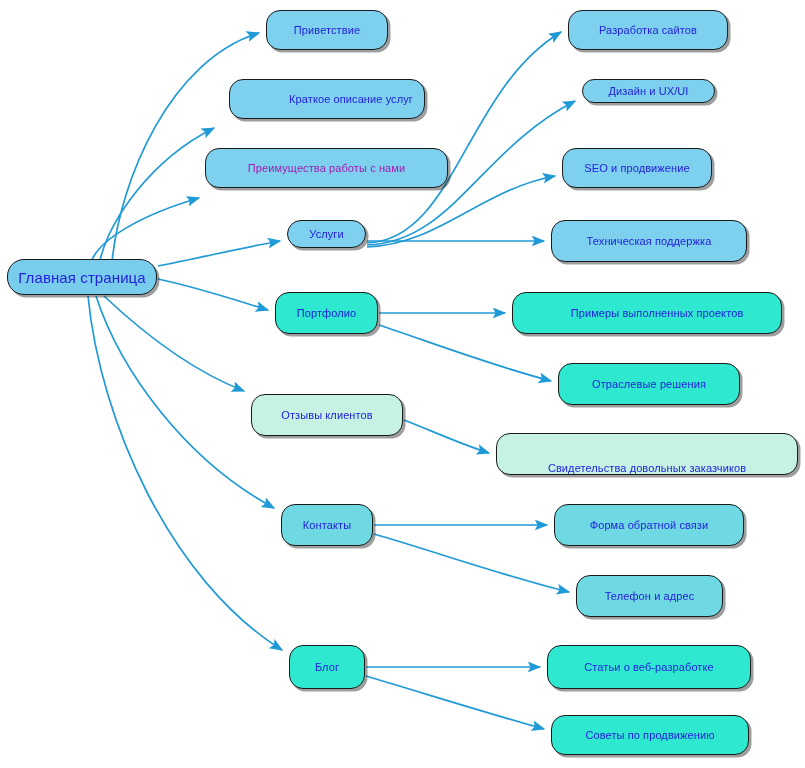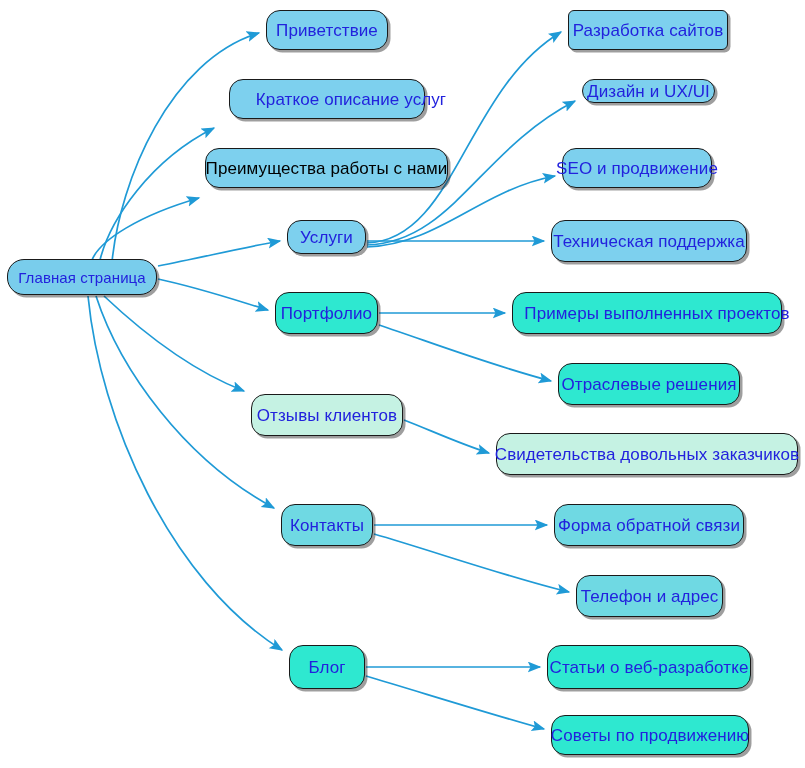--- a/index.html
+++ b/index.html
@@ -29,21 +29,21 @@
   .node {
     position: absolute;
     box-sizing: border-box;
     display: flex;
     align-items: center;
     justify-content: center;
     border: 1.6px solid #1a1a1a;
     border-radius: 14px;
     box-shadow: 2.5px 2.5px 0 rgba(40,40,40,0.45);
     color: #2222dd;
-    font-size: 17px;
+    font-size: 11px;
     line-height: 1;
     white-space: nowrap;
     letter-spacing: 0.1px;
     z-index: 5;
   }
   .node.root {
     border-radius: 17px;
     font-size: 15px;
   }
 </style>
@@ -82,57 +82,57 @@
   <div id="nodes-group">
       <div class="node root" style="left: 7px; top: 259px; width: 150px; height: 36px; background: rgb(121, 205, 236); border-color: rgb(26, 26, 26); color: rgb(34, 34, 221);">
         <span>Главная страница</span>
       </div>
       <div class="node" style="left: 266px; top: 10px; width: 122px; height: 40px; background: rgb(125, 208, 238); border-color: rgb(26, 26, 26); color: rgb(34, 34, 221);">
         <span>Приветствие</span>
       </div>
       <div class="node" style="left: 229px; top: 79px; width: 196px; height: 40px; background: rgb(125, 208, 238); border-color: rgb(26, 26, 26); color: rgb(34, 34, 221); padding-left: 48px;">
         <span>Краткое описание услуг</span>
       </div>
-      <div class="node" style="left: 205px; top: 148px; width: 243px; height: 40px; background: rgb(125, 208, 238); border-color: rgb(26, 26, 26); color: #000000;">
+      <div class="node" style="left: 205px; top: 148px; width: 243px; height: 40px; background: rgb(125, 208, 238); border-color: rgb(26, 26, 26); color: #a21caf;">
         <span>Преимущества работы с нами</span>
       </div>
-      <div class="node" style="left: 287px; top: 220px; width: 79px; height: 34px; background: rgb(125, 208, 238); border-color: rgb(26, 26, 26); color: rgb(34, 34, 221);">
+      <div class="node" style="left: 287px; top: 220px; width: 79px; height: 28px; background: rgb(125, 208, 238); border-color: rgb(26, 26, 26); color: rgb(34, 34, 221);">
         <span>Услуги</span>
       </div>
       <div class="node" style="left: 275px; top: 292px; width: 103px; height: 42px; background: rgb(46, 232, 208); border-color: rgb(26, 26, 26); color: rgb(34, 34, 221);">
         <span>Портфолио</span>
       </div>
       <div class="node" style="left: 251px; top: 394px; width: 152px; height: 42px; background: rgb(197, 242, 227); border-color: rgb(26, 26, 26); color: rgb(34, 34, 221);">
         <span>Отзывы клиентов</span>
       </div>
       <div class="node" style="left: 281px; top: 504px; width: 92px; height: 42px; background: rgb(111, 217, 227); border-color: rgb(26, 26, 26); color: rgb(34, 34, 221);">
         <span>Контакты</span>
       </div>
       <div class="node" style="left: 289px; top: 645px; width: 76px; height: 44px; background: rgb(46, 232, 208); border-color: rgb(26, 26, 26); color: rgb(34, 34, 221);">
         <span>Блог</span>
       </div>
-      <div class="node" style="left: 568px; top: 10px; width: 160px; height: 40px; background: rgb(125, 208, 238); border-color: rgb(26, 26, 26); color: rgb(34, 34, 221); border-radius: 6px;">
+      <div class="node" style="left: 568px; top: 10px; width: 160px; height: 40px; background: rgb(125, 208, 238); border-color: rgb(26, 26, 26); color: rgb(34, 34, 221);">
         <span>Разработка сайтов</span>
       </div>
       <div class="node" style="left: 582px; top: 79px; width: 133px; height: 24px; background: rgb(125, 208, 238); border-color: rgb(26, 26, 26); color: rgb(34, 34, 221);">
         <span>Дизайн и UX/UI</span>
       </div>
       <div class="node" style="left: 562px; top: 148px; width: 150px; height: 40px; background: rgb(125, 208, 238); border-color: rgb(26, 26, 26); color: rgb(34, 34, 221);">
         <span>SEO и продвижение</span>
       </div>
       <div class="node" style="left: 551px; top: 220px; width: 196px; height: 42px; background: rgb(125, 208, 238); border-color: rgb(26, 26, 26); color: rgb(34, 34, 221);">
         <span>Техническая поддержка</span>
       </div>
       <div class="node" style="left: 512px; top: 292px; width: 270px; height: 42px; background: rgb(46, 232, 208); border-color: rgb(26, 26, 26); color: rgb(34, 34, 221); padding-left: 20px;">
         <span>Примеры выполненных проектов</span>
       </div>
       <div class="node" style="left: 558px; top: 363px; width: 182px; height: 42px; background: rgb(46, 232, 208); border-color: rgb(26, 26, 26); color: rgb(34, 34, 221);">
         <span>Отраслевые решения</span>
       </div>
-      <div class="node" style="left: 496px; top: 433px; width: 302px; height: 42px; background: rgb(197, 242, 227); border-color: rgb(26, 26, 26); color: rgb(34, 34, 221);">
+      <div class="node" style="left: 496px; top: 433px; width: 302px; height: 42px; background: rgb(197, 242, 227); border-color: rgb(26, 26, 26); color: rgb(34, 34, 221); align-items: flex-end;">
         <span>Свидетельства довольных заказчиков</span>
       </div>
       <div class="node" style="left: 554px; top: 504px; width: 190px; height: 42px; background: rgb(111, 217, 227); border-color: rgb(26, 26, 26); color: rgb(34, 34, 221);">
         <span>Форма обратной связи</span>
       </div>
       <div class="node" style="left: 576px; top: 575px; width: 147px; height: 42px; background: rgb(111, 217, 227); border-color: rgb(26, 26, 26); color: rgb(34, 34, 221);">
         <span>Телефон и адрес</span>
       </div>
       <div class="node" style="left: 547px; top: 645px; width: 204px; height: 44px; background: rgb(46, 232, 208); border-color: rgb(26, 26, 26); color: rgb(34, 34, 221);">
         <span>Статьи о веб-разработке</span>

